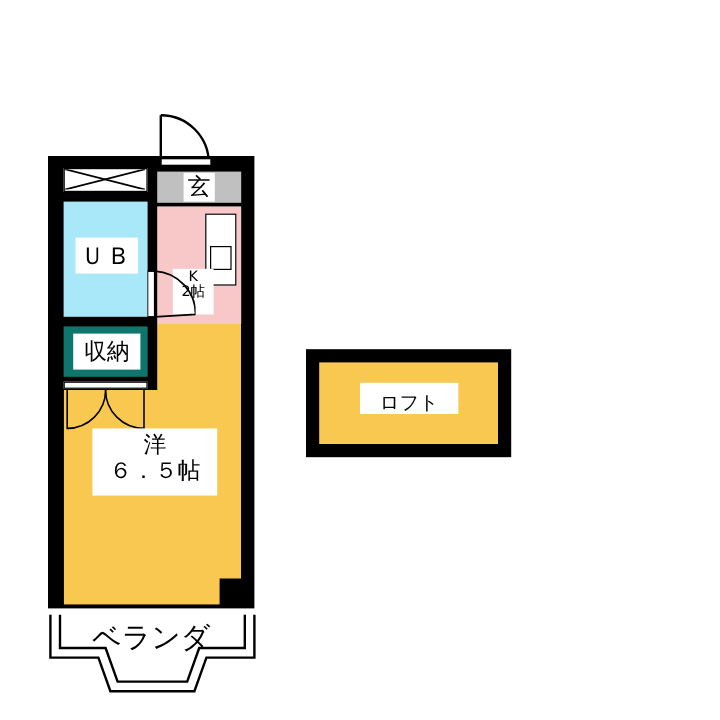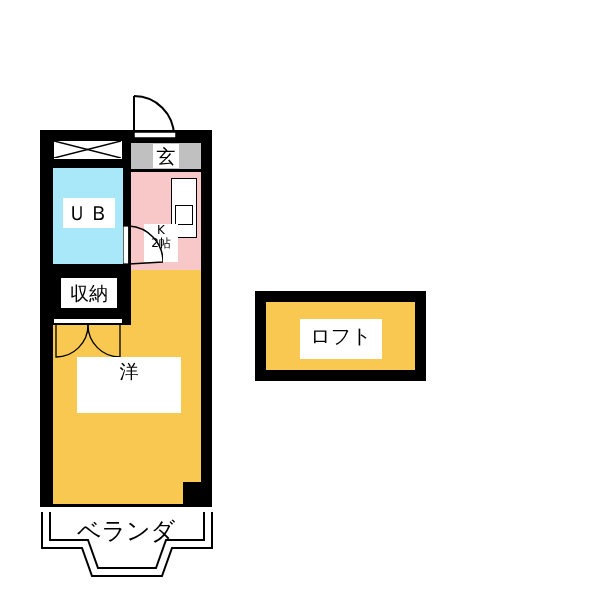--- a/index.html
+++ b/index.html
@@ -44,39 +44,40 @@
     <div>2帖</div>
   </div>
 </div>
 
 <svg class="abs" style="left:123px;top:222px;" width="40" height="45" viewBox="0 0 40 45">
   <rect x="0" y="4" width="6" height="38" fill="#fff" stroke="#000" stroke-width="1.2"></rect>
   <path d="M6 4 L6 42" stroke="#000" stroke-width="1.5" fill="none"></path>
   <path d="M6 4 A36 36 0 0 1 40 40 L6 42" stroke="#000" stroke-width="1.5" fill="none"></path>
 </svg>
 
-<div class="abs" style="left:53px;top:272px;width:70px;height:42px;background:#000000;">
+<div class="abs" style="left:53px;top:272px;width:70px;height:42px;background:#0f766e;">
   <div class="abs label" style="left:8px;top:6px;width:56px;height:30px;font-size:19px;line-height:30px;">収納</div>
 </div>
 <div class="abs" style="left:53px;top:318px;width:70px;height:6px;background:#fff;border:1px solid #000;"></div>
 
 <div class="abs" style="left:53px;top:270px;width:148px;height:234px;background:#f8c850;clip-path:polygon(78px 0,148px 0,148px 212px,130px 212px,130px 234px,0 234px,0 55px,78px 55px);">
 </div>
 
 <svg class="abs" style="left:54px;top:325px;" width="68" height="34" viewBox="0 0 68 34">
   <path d="M2 0 L2 32 A32 32 0 0 0 34 0" stroke="#000" stroke-width="1.3" fill="none"></path>
   <path d="M66 0 L66 32 A32 32 0 0 1 34 0" stroke="#000" stroke-width="1.3" fill="none"></path>
 </svg>
 <div class="abs label" style="left:77px;top:357px;width:104px;height:56px;font-size:19px;">
   <div style="margin-top:4px;">洋</div>
+  <div>６．５帖</div>
 </div>
 
 <svg class="abs" style="left:40px;top:512px;" width="175" height="70" viewBox="0 0 175 70">
   <path d="M2 0 L2 36 L42 36 L52 64 L122 64 L132 36 L172 36 L172 0" stroke="#000" stroke-width="2" fill="#fff"></path>
   <path d="M10 0 L10 28 L48 28 L58 56 L116 56 L126 28 L164 28 L164 0" stroke="#000" stroke-width="2" fill="none"></path>
 </svg>
 <div class="abs label" style="left:70px;top:516px;width:112px;height:30px;font-size:24px;line-height:30px;background:transparent;">ベランダ</div>
 
 <div class="abs" style="left:255px;top:291px;width:171px;height:90px;background:#000;">
   <div class="abs" style="left:11px;top:11px;width:149px;height:68px;background:#f8c850;">
-    <div class="abs label" style="left:34px;top:17px;width:82px;height:40px;font-size:20px;line-height:34px;">ロフト</div>
+    <div class="abs label" style="left:34px;top:17px;width:82px;height:26px;font-size:16px;line-height:34px;">ロフト</div>
   </div>
 </div>
 
 </body></html>

